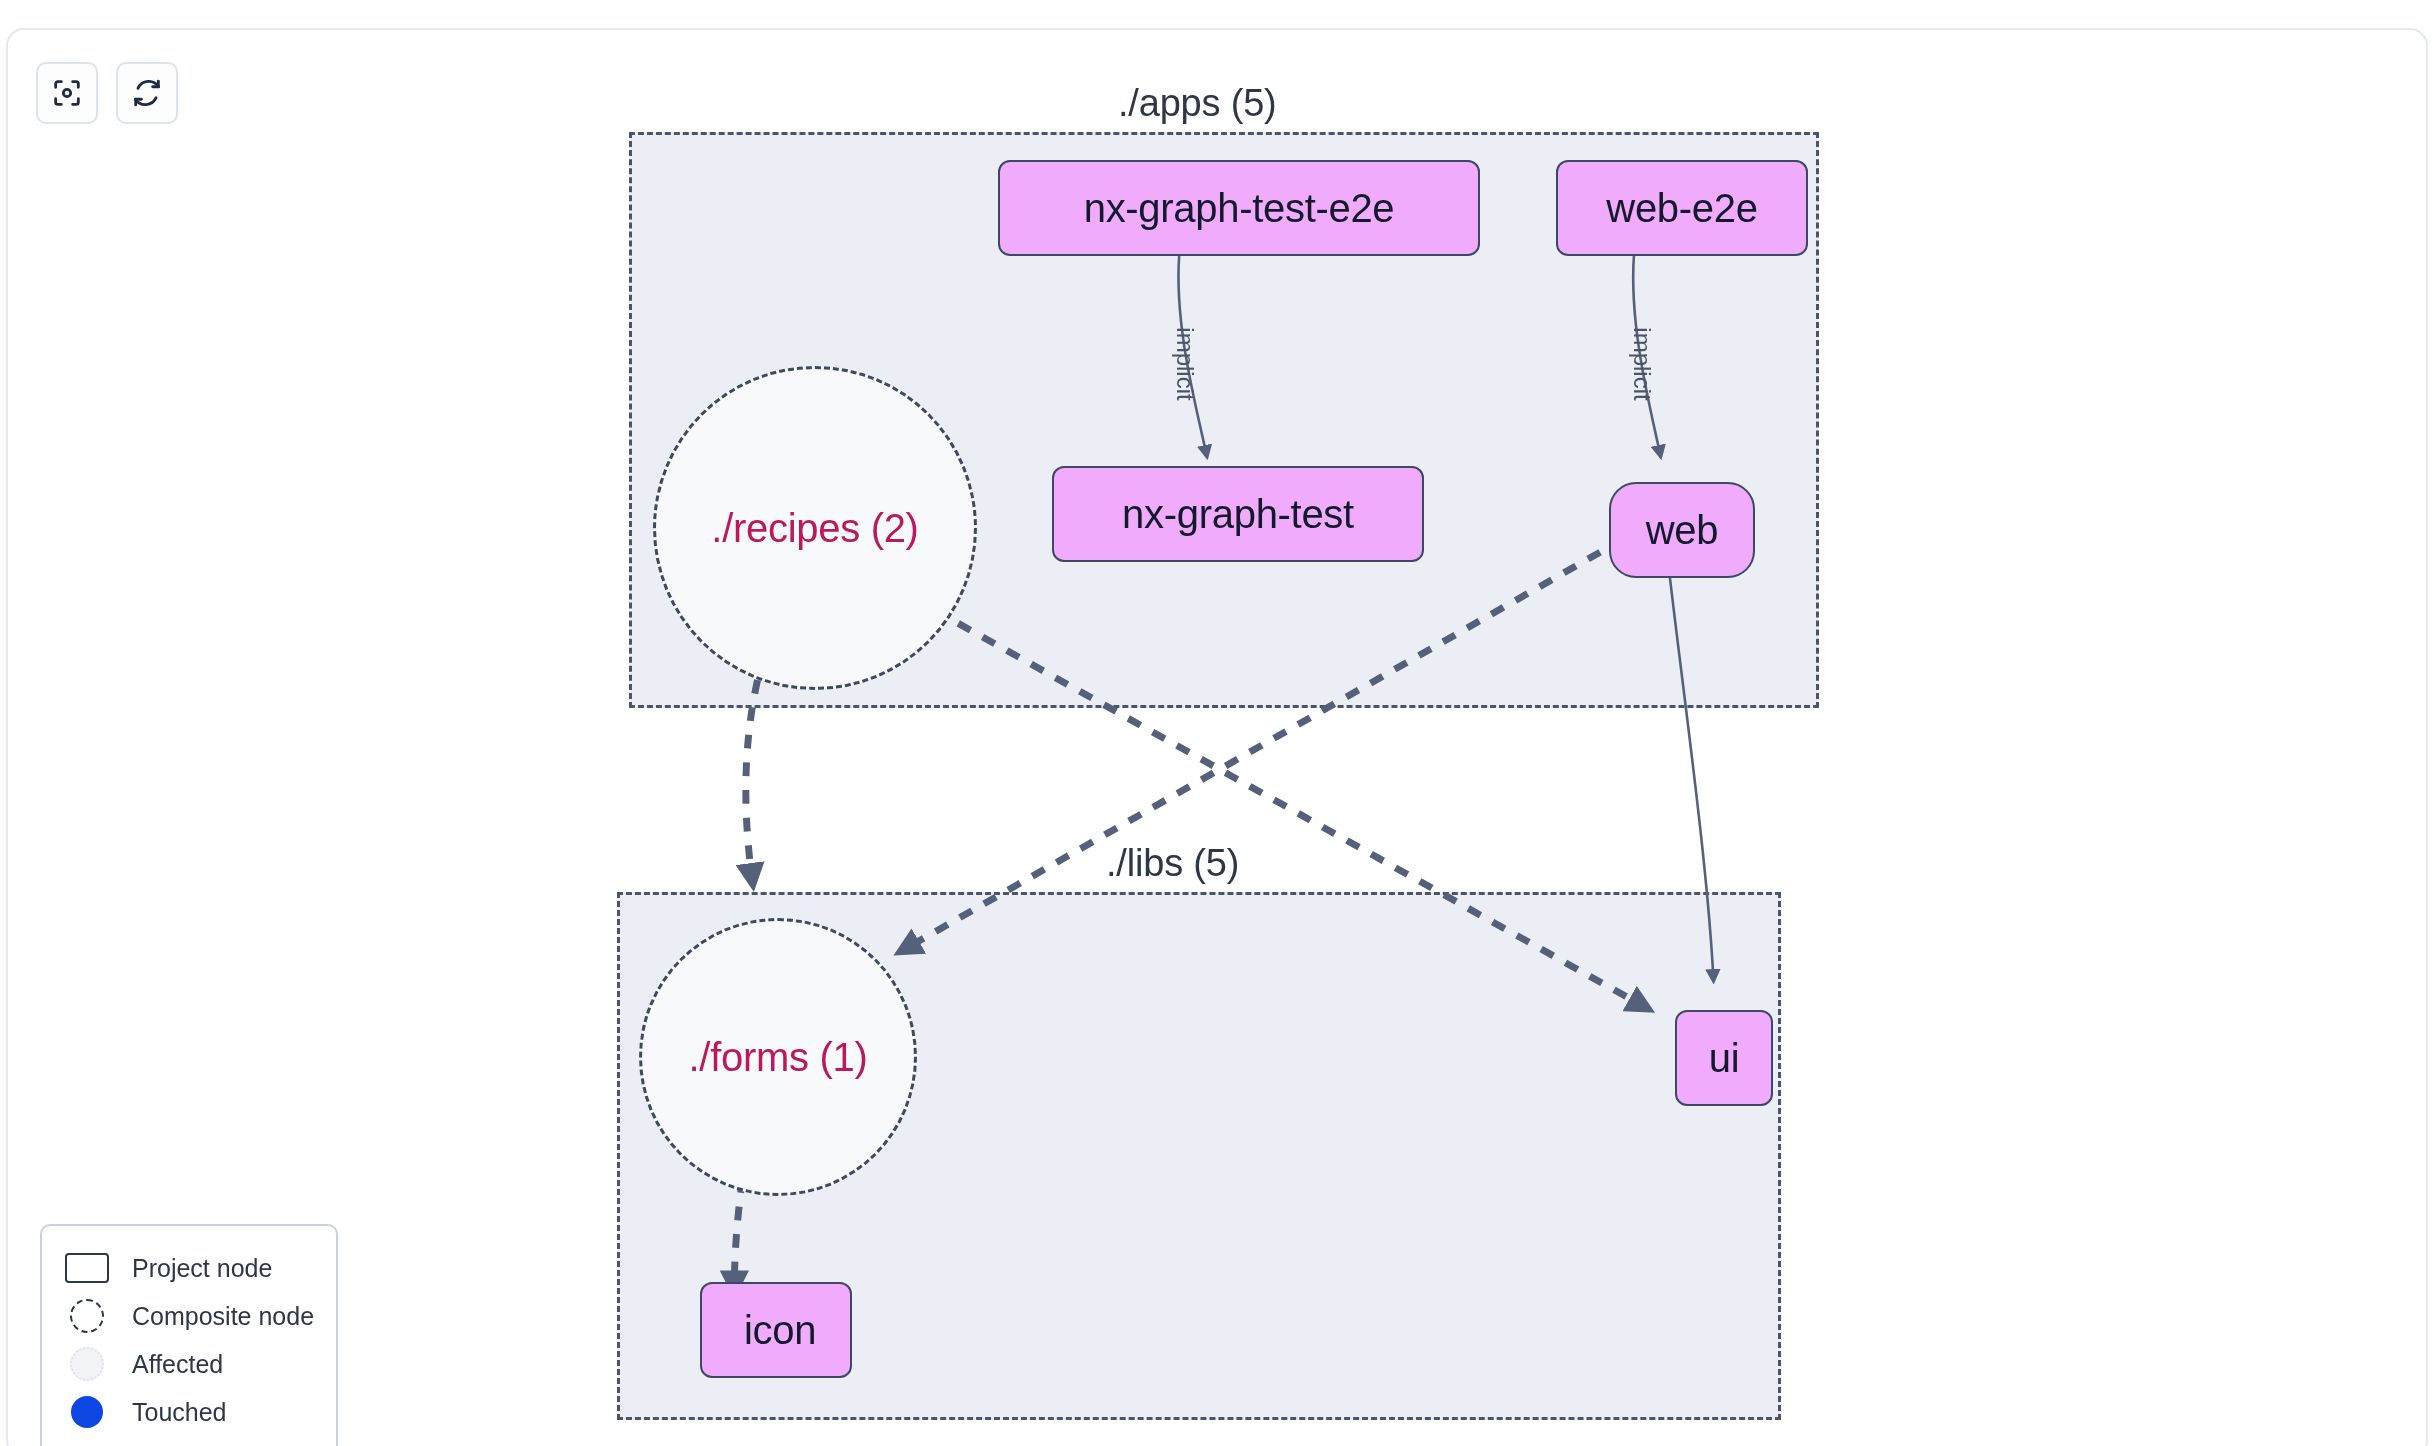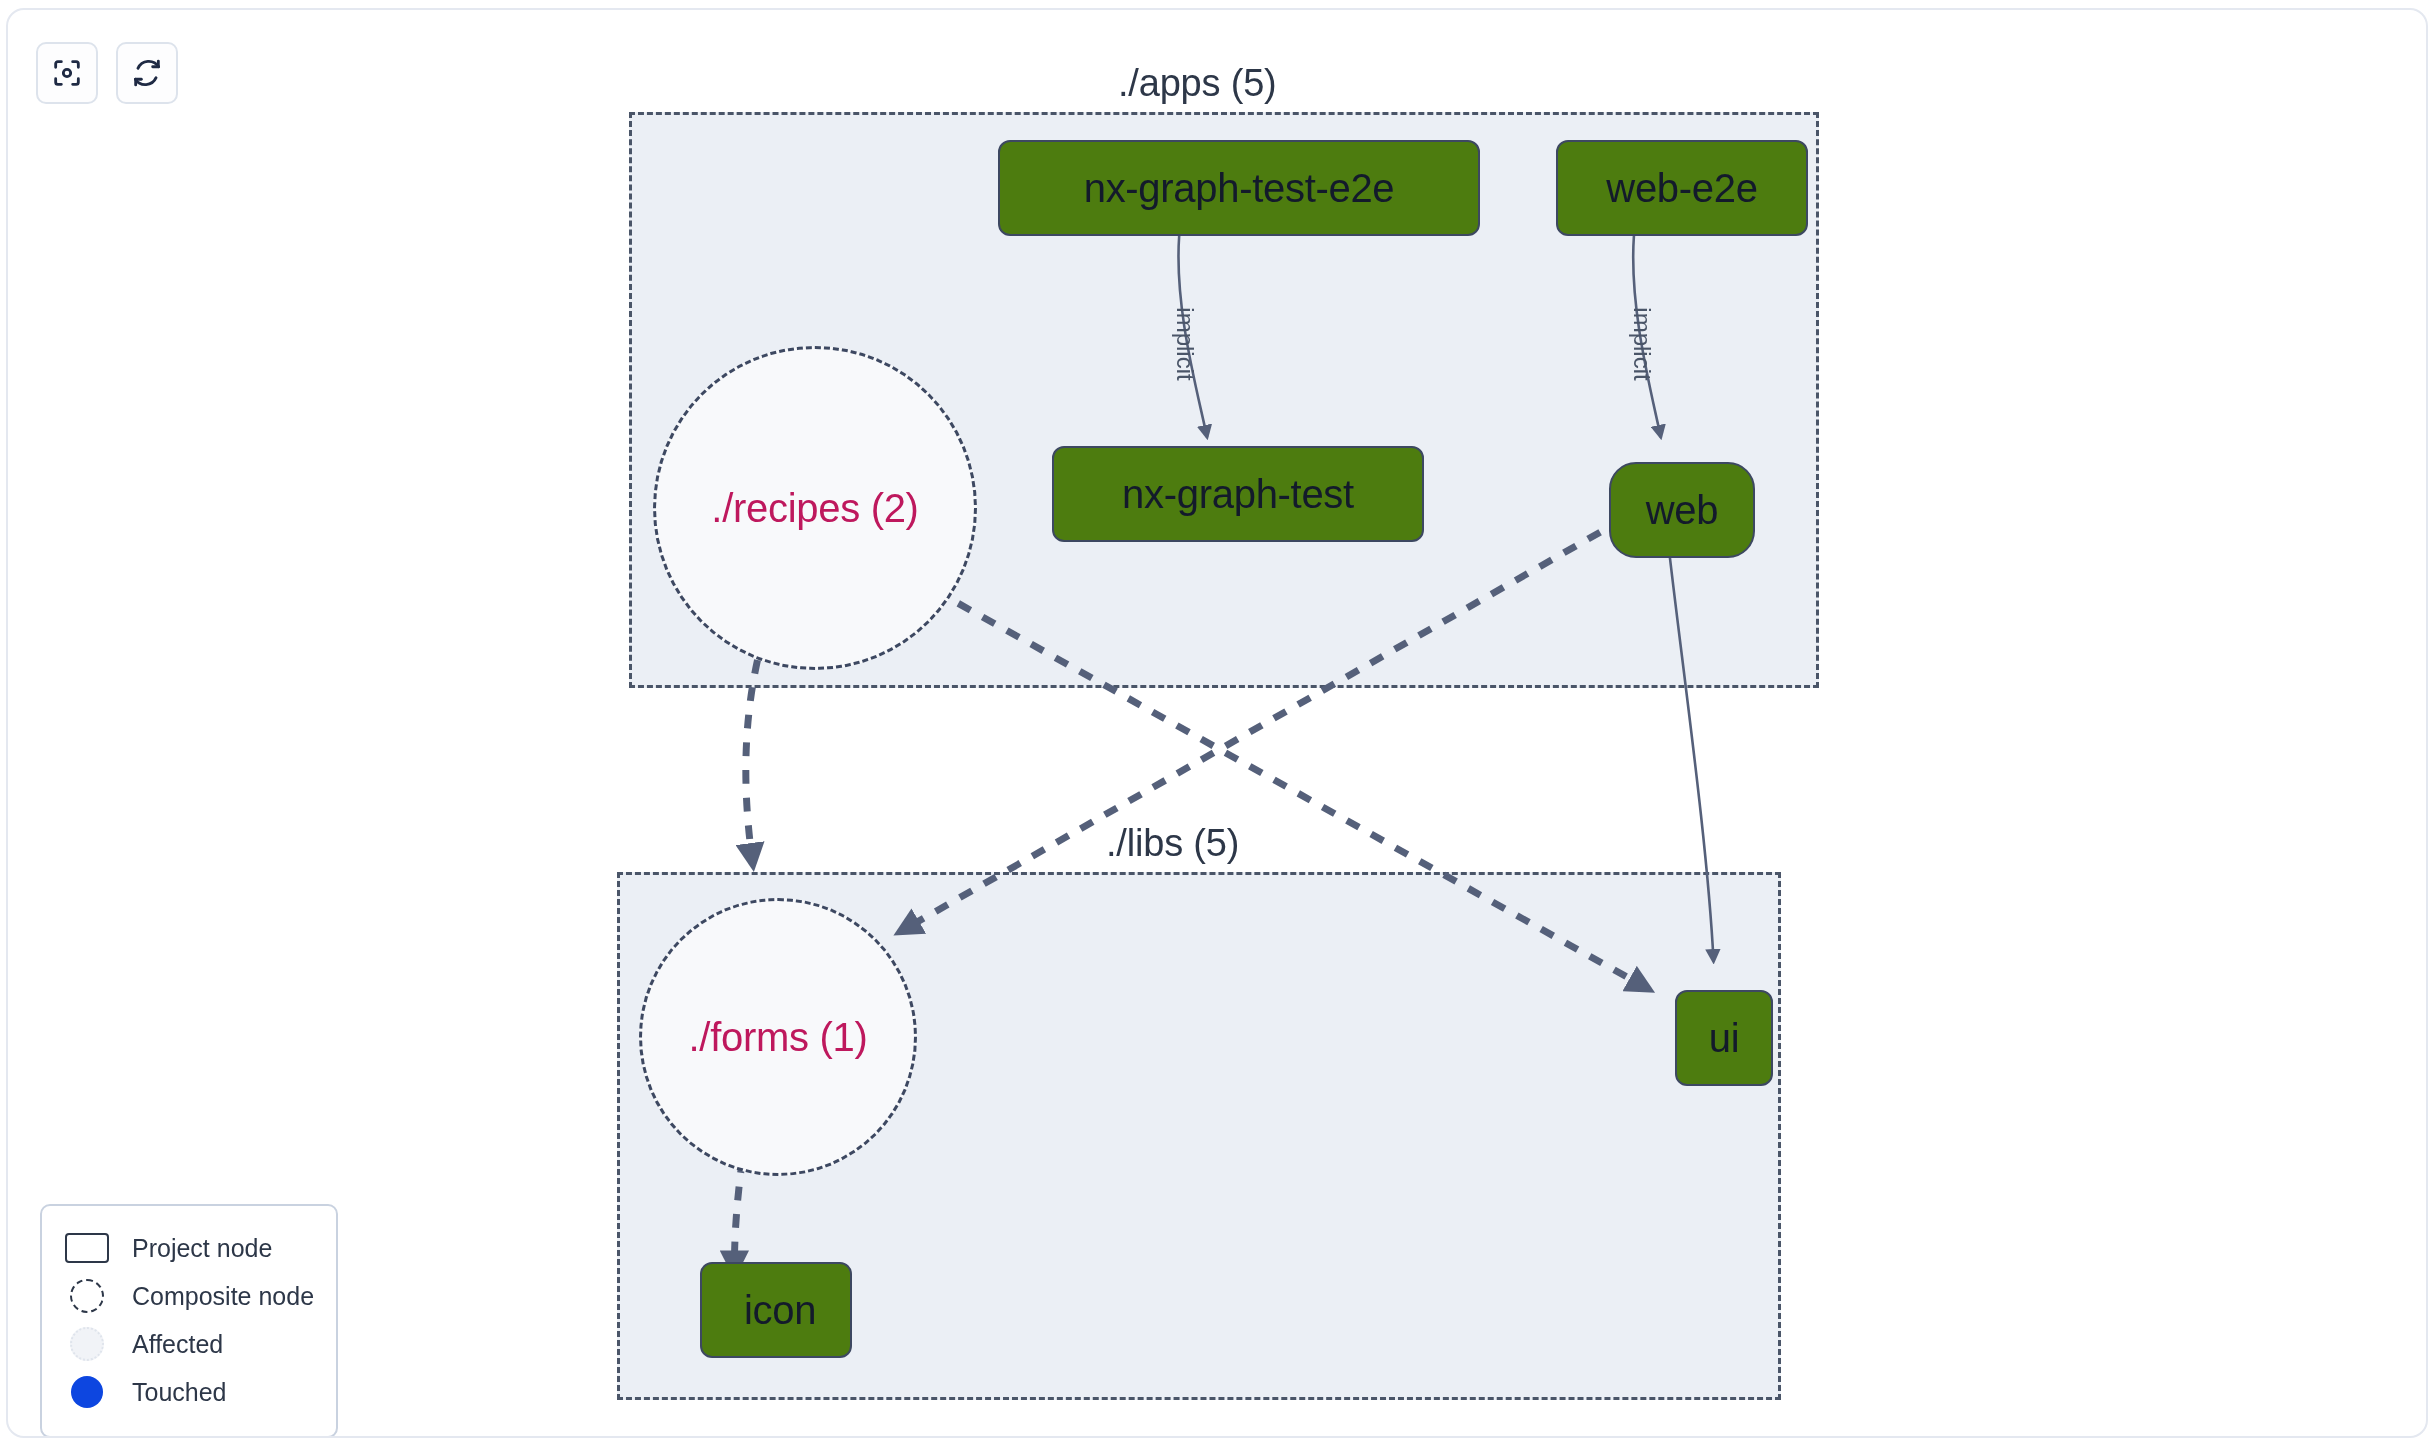--- a/index.html
+++ b/index.html
@@ -11,20 +11,21 @@
     background: #ffffff;
     font-family: "Liberation Sans", sans-serif;
     overflow: hidden;
   }
 
   #app {
     position: relative;
     width: 2434px;
     height: 1082px;
     background: #ffffff;
+    margin-top: 20px;
   }
 
   
   .canvas-panel {
     position: absolute;
     left: 6px;
     top: 8px;
     width: 2422px;
     height: 1430px;
     background: #ffffff;
@@ -86,21 +87,21 @@
     font-size: 38px;
     color: #2d3748;
     white-space: nowrap;
     z-index: 30;
     letter-spacing: -0.2px;
   }
 
   
   .node {
     position: absolute;
-    background: #4d7c0f;
+    background: #f0abfc;
     border: 2.5px solid #3d4861;
     border-radius: 12px;
     display: flex;
     align-items: center;
     justify-content: center;
     color: #131a2b;
     font-size: 40px;
     white-space: nowrap;
     box-sizing: border-box;
     z-index: 25;

